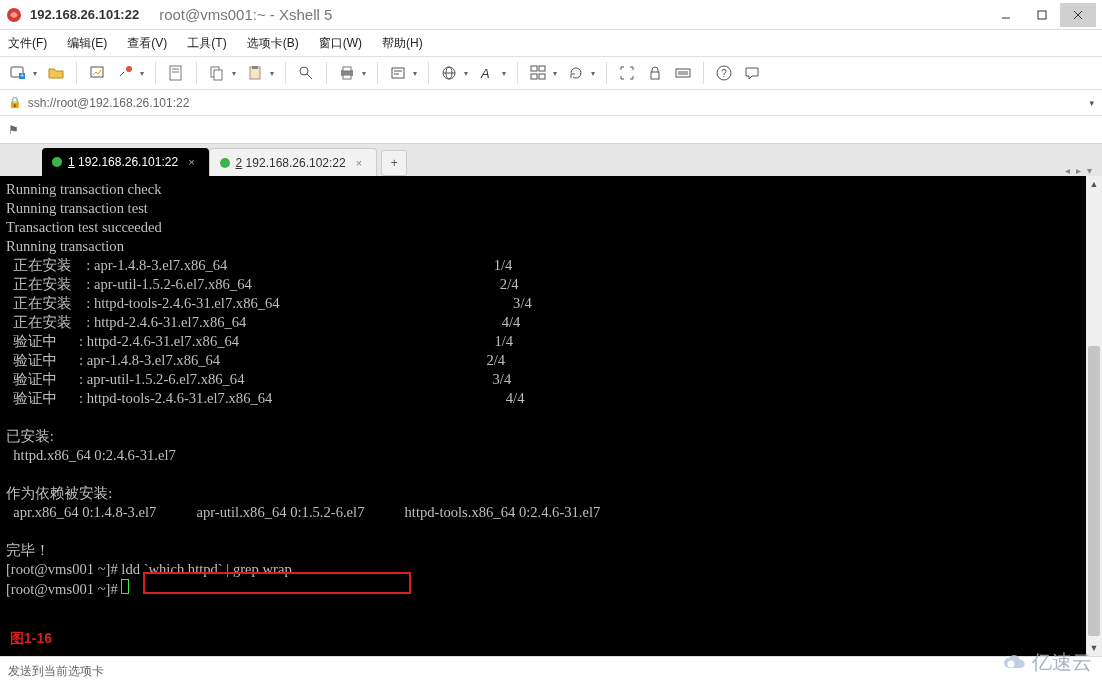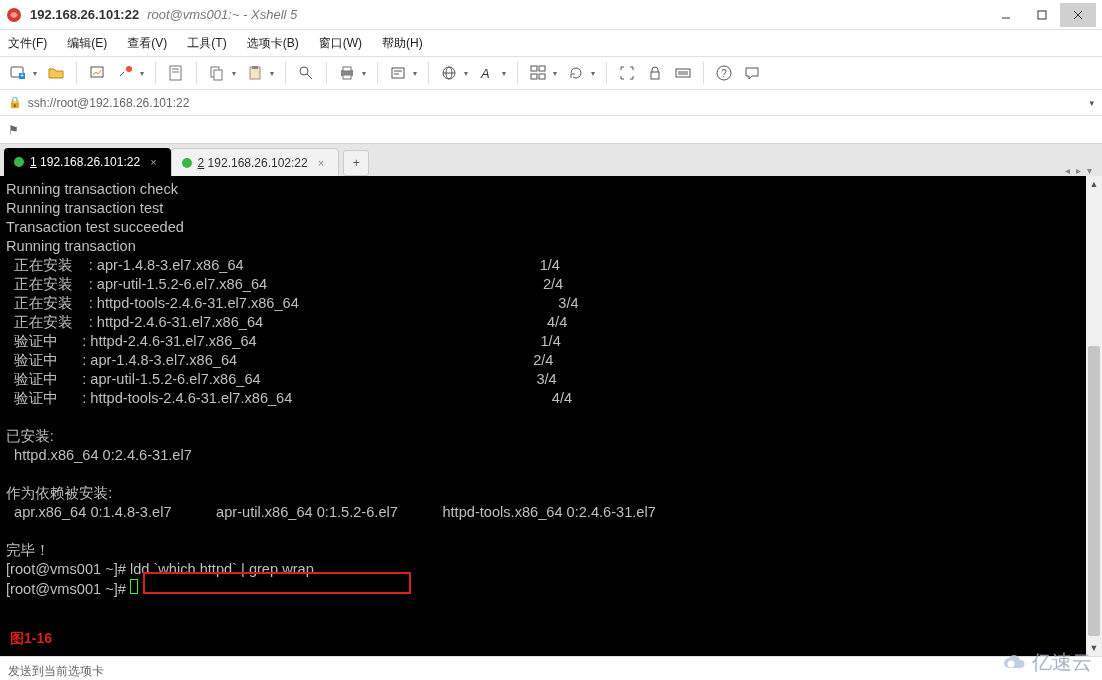--- a/index.html
+++ b/index.html
@@ -2,21 +2,21 @@
 <html><head>
 <meta charset="utf-8">
 <style>
   * { box-sizing: border-box; margin: 0; padding: 0; }
   body { font-family: "Microsoft YaHei", Arial, sans-serif; font-size: 12px; background: #f0f0f0; width: 1102px; height: 680px; overflow: hidden; position: relative; }
 
   
   .titlebar { height: 30px; background: #fff; display: flex; align-items: center; padding: 0 6px; border-bottom: 1px solid #ddd; }
   .titlebar .app-icon { width: 16px; height: 16px; margin-right: 8px; }
   .titlebar .t-main { font-weight: bold; font-size: 13px; color: #333; }
-  .titlebar .t-sub { color: #777; margin-left: 8px; font-size: 13px; font-style: italic; }
+  .titlebar .t-sub { color: #777; margin-left: 20px; font-size: 15px; }
   .titlebar .spacer { flex: 1; }
   .win-btns { display: flex; }
   .win-btn { width: 36px; height: 24px; display: flex; align-items: center; justify-content: center; color: #555; }
   .win-btn.close { background: #d0d0d0; }
 
   
   .menubar { height: 26px; background: #fff; display: flex; align-items: center; padding: 0 0; gap: 4px; }
   .menubar .menu { padding: 2px 8px; color: #222; }
 
   
@@ -33,34 +33,34 @@
   .addrbar .lock { margin-right: 6px; font-size: 11px; }
   .addrbar .right-dd { margin-left: auto; font-size: 9px; color: #555; }
 
   
   .hintbar { height: 28px; background: #fff; display: flex; align-items: center; padding: 0 8px; color: #666; border-bottom: 1px solid #d5d5d5; }
   .hintbar .flag { margin-right: 6px; }
 
   
   .tabstrip { height: 32px; background: #e6e6e6; display: flex; align-items: flex-end; padding: 0 4px; }
   .tab { height: 28px; padding: 0 14px 0 10px; display: flex; align-items: center; gap: 6px; border-radius: 4px 4px 0 0; font-size: 12px; position: relative; }
-  .tab.active { background: #000; color: #fff; }
+  .tab.active { background: #000; color: #fff; margin-left: 38px; }
   .tab.inactive { background: #f2f2f2; color: #333; border: 1px solid #ccc; border-bottom: none; justify-content: space-between; }
   .tab .dot { width: 10px; height: 10px; border-radius: 50%; }
   .tab.active .dot { background: #39b54a; }
   .tab.inactive .dot { background: #39b54a; }
   .tab .num { text-decoration: underline; }
   .tab .close-x { font-size: 11px; color: #888; margin-left: 4px; }
   .tab.active .close-x { color: #aaa; }
   .newtab { width: 26px; height: 26px; display: flex; align-items: center; justify-content: center; background: #f2f2f2; border: 1px solid #ccc; border-radius: 3px; margin-left: 4px; color: #555; }
   .tabstrip .nav { margin-left: auto; display: flex; gap: 6px; color: #888; padding-right: 6px; font-size: 10px; }
 
   
   .term-wrap { position: relative; height: 480px; background: #000; }
-  .term { position: absolute; inset: 0; background: #000; color: #bfbfbf; font-family: Liberation Sans, sans-serif; font-size: 14.6px; line-height: 19px; padding: 4px 6px; white-space: pre; overflow: hidden; }
+  .term { position: absolute; inset: 0; background: #000; color: #bfbfbf; font-family: Liberation Serif, serif; font-size: 14.6px; line-height: 19px; padding: 4px 6px; white-space: pre; overflow: hidden; }
   .scroll-track { position: absolute; right: 0; top: 0; width: 16px; bottom: 0; background: #f0f0f0; }
   .scroll-thumb { position: absolute; left: 2px; right: 2px; background: #c5c5c5; border-radius: 2px; }
   .scroll-arrow { position: absolute; left: 0; right: 0; height: 16px; background: #f0f0f0; display: flex; align-items: center; justify-content: center; font-size: 9px; color: #555; }
   .hl-box { position: absolute; border: 2px solid #d8201d; background: rgba(0,0,0,0); }
   .anno { position: absolute; color: #d8201d; font-family: "Microsoft YaHei", sans-serif; font-weight: bold; font-size: 14px; }
   .cursor { display: inline-block; width: 8px; height: 15px; border: 1px solid #3eec3e; }
 
   
   .footnote { height: 24px; background: #fff; display: flex; align-items: flex-end; padding: 0 8px; color: #666; border-top: 1px solid #ddd; }
 

